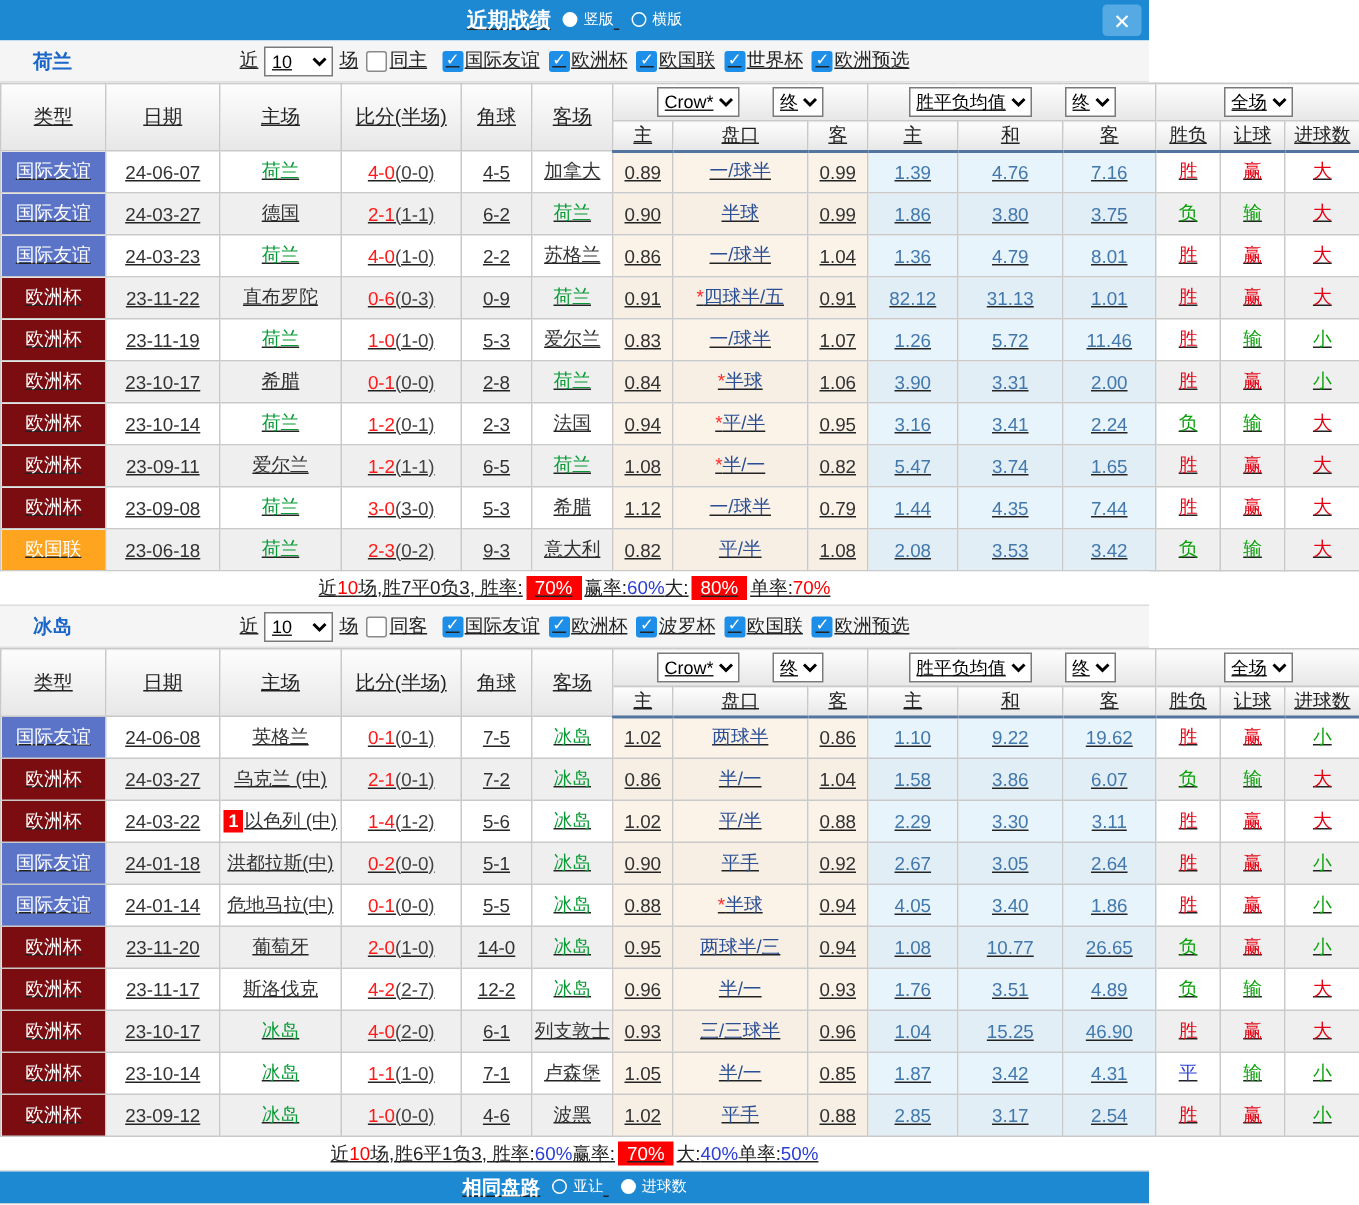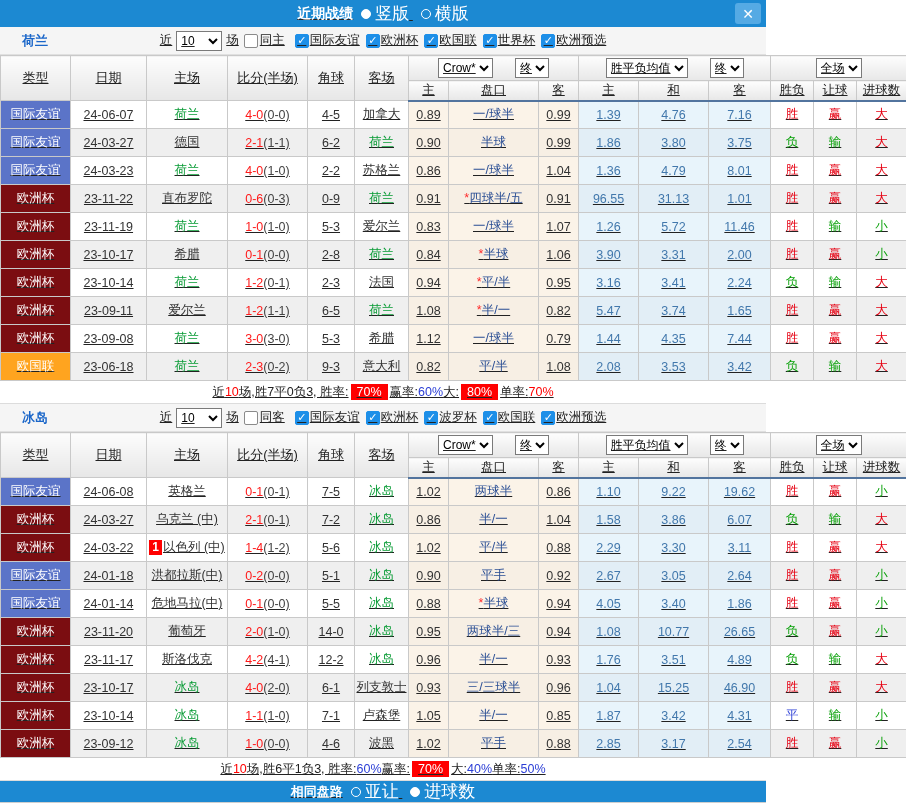--- a/index.html
+++ b/index.html
@@ -10,21 +10,21 @@
   
   .titlebar, .bottombar { background:#1c89d2; color:#fff; position:relative;
     display:flex; align-items:center; justify-content:center; flex:0 0 auto; }
   .titlebar { height:27px; }
   .bottombar { height:21px; margin-top:auto; }
   .title { font-weight:bold; font-size:14px; }
   .bb-label { font-weight:bold; font-size:13px;text-align:center; }
   .radio-opt { display:inline-flex; align-items:center; gap:4px; margin-left:8px; cursor:pointer; }
   .radio { width:10px; height:10px; border:1.5px solid #fff; border-radius:50%; display:inline-block; background:transparent; }
   .radio.sel { background:#fff; }
-  .radio-label { font-size:17px; }
+  .radio-label { font-size:10px; }
   .close-btn { position:absolute; right:5px; top:3px; width:26px; height:21px; background:#55aae4;
     border-radius:3px; display:flex; align-items:center; justify-content:center; cursor:pointer; }
   .close-btn span { color:#fff; font-weight:bold; font-size:14px; line-height:1; }
 
   
   .filter-row { height:28px; background:#f5f5f5; position:relative; display:flex;
     align-items:center; justify-content:center; border-bottom:1px solid #e0e0e0; }
   .team-name { position:absolute; left:22px; color:#1a66c9; font-weight:bold; font-size:13px; }
   .filter-controls { display:inline-flex; align-items:center; gap:4px; font-size:12.5px; }
   select { font-family:inherit; font-size:12px; height:20px; background:#fff; border:1px solid #7a7a7a; }
@@ -244,21 +244,21 @@
             <tr>
               <td class="type-cell" style="background: rgb(123, 13, 17);">欧洲杯</td>
               <td>23-11-22</td>
               <td><span>直布罗陀</span></td>
               <td><span class="score-ft">0-6</span><span class="score-ht">(0-3)</span></td>
               <td>0-9</td>
               <td><span class="team-self">荷兰</span></td>
               <td class="crow-col">0.91</td>
               <td class="crow-col"><span class="star">*</span><span class="hand-text">四球半/五</span></td>
               <td class="crow-col">0.91</td>
-              <td class="avg-col">96.55</td>
+              <td class="avg-col">82.12</td>
               <td class="avg-col">31.13</td>
               <td class="avg-col">1.01</td>
               <td class="r-red">胜</td>
               <td class="r-red">赢</td>
               <td class="r-red">大</td>
             </tr>
             <tr>
               <td class="type-cell" style="background: rgb(123, 13, 17);">欧洲杯</td>
               <td>23-11-19</td>
               <td><span class="team-self">荷兰</span></td>
@@ -571,21 +571,21 @@
               <td class="avg-col">10.77</td>
               <td class="avg-col">26.65</td>
               <td class="r-green">负</td>
               <td class="r-red">赢</td>
               <td class="r-green">小</td>
             </tr>
             <tr>
               <td class="type-cell" style="background: rgb(123, 13, 17);">欧洲杯</td>
               <td>23-11-17</td>
               <td><span>斯洛伐克</span></td>
-              <td><span class="score-ft">4-2</span><span class="score-ht">(4-1)</span></td>
+              <td><span class="score-ft">4-2</span><span class="score-ht">(2-7)</span></td>
               <td>12-2</td>
               <td><span class="team-self">冰岛</span></td>
               <td class="crow-col">0.96</td>
               <td class="crow-col"><span class="hand-text">半/一</span></td>
               <td class="crow-col">0.93</td>
               <td class="avg-col">1.76</td>
               <td class="avg-col">3.51</td>
               <td class="avg-col">4.89</td>
               <td class="r-green">负</td>
               <td class="r-green">输</td>

